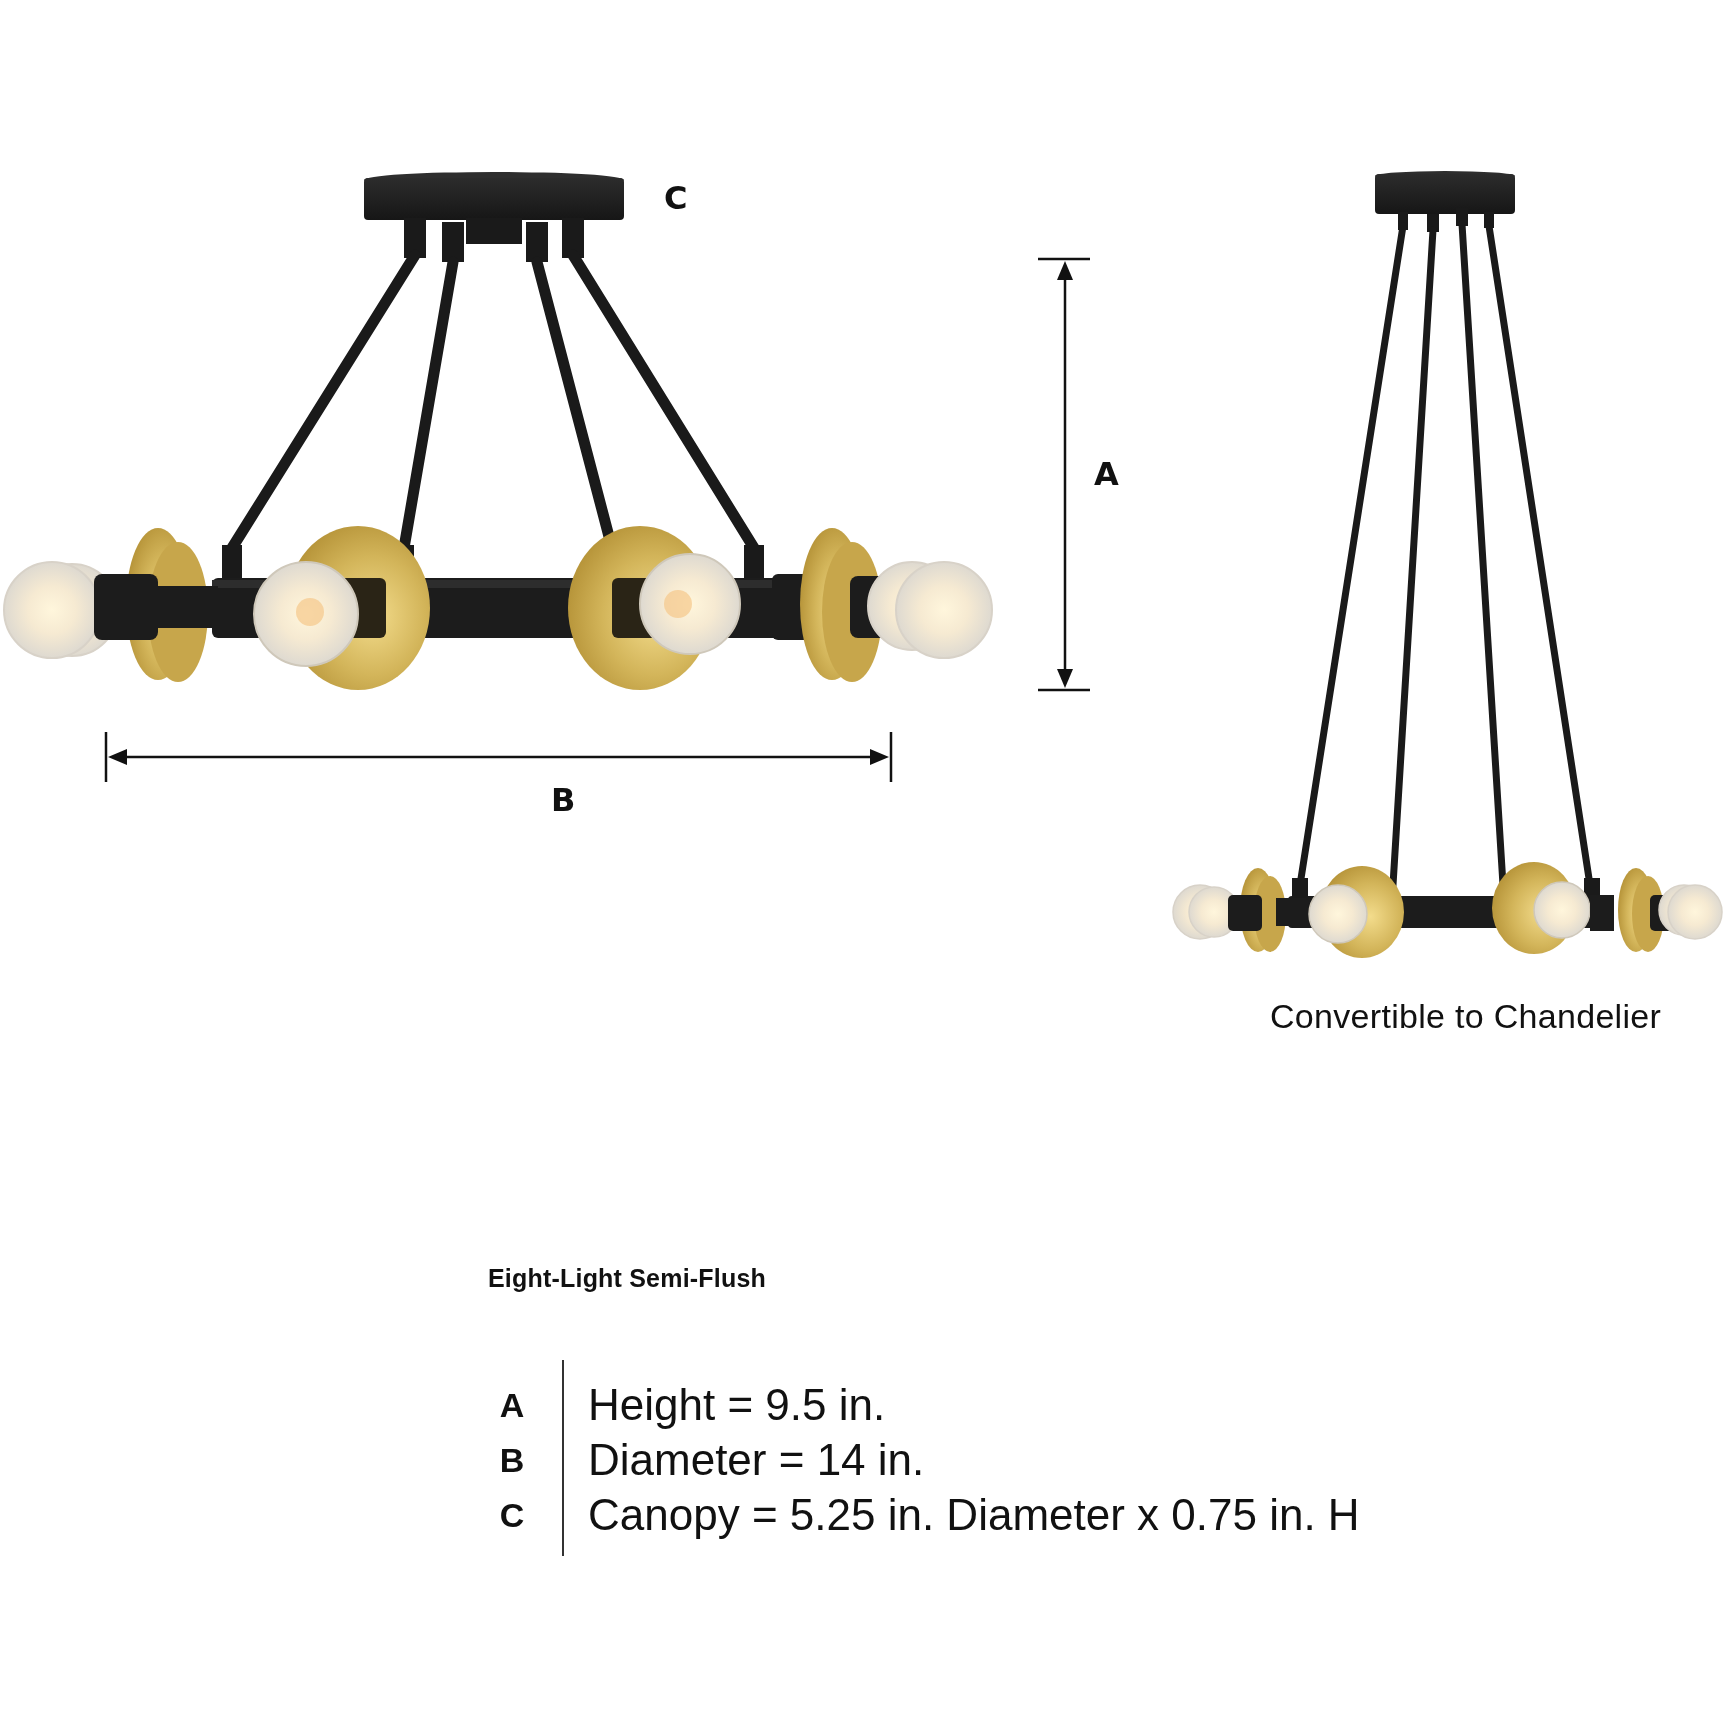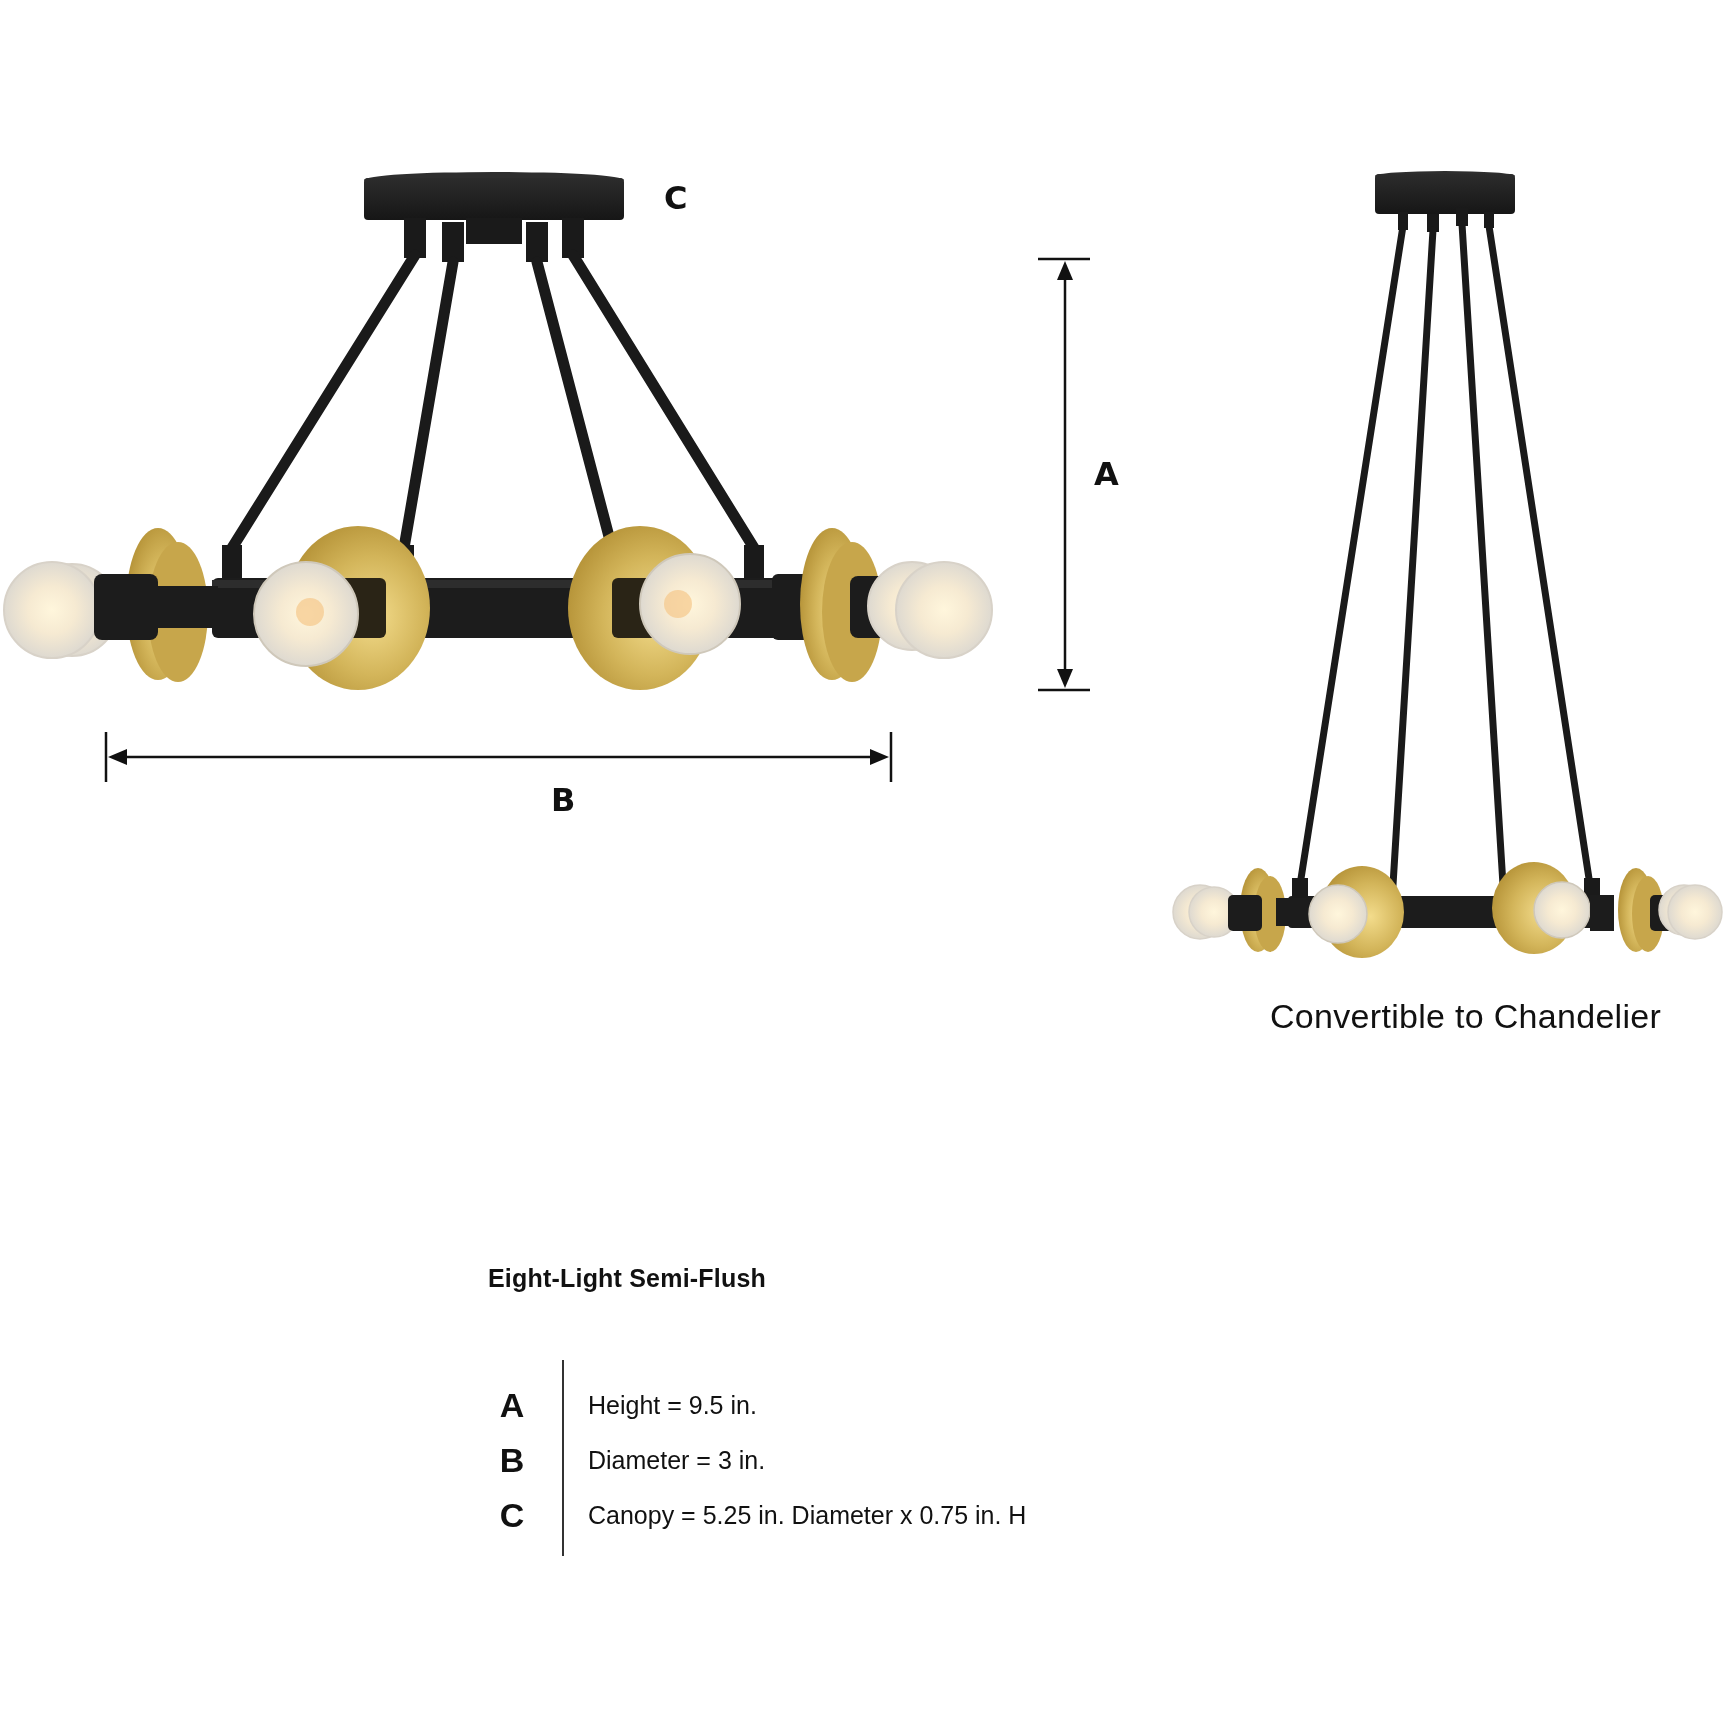--- a/index.html
+++ b/index.html
@@ -3,21 +3,21 @@
 <meta charset="utf-8">
 <style>
   html, body { margin: 0; padding: 0; background: #ffffff; }
   body { width: 1728px; height: 1728px; position: relative; overflow: hidden;
          font-family: "Liberation Sans", "DejaVu Sans", sans-serif; color: #111; }
   .abs { position: absolute; }
   .dim-label { font-family: "DejaVu Sans", sans-serif; font-weight: bold; font-size: 32px; color: #111; line-height: 1; }
   .caption { font-size: 34px; color: #111; white-space: nowrap; letter-spacing: 0.3px; margin-left: 32px; }
   .title { font-size: 25px; font-weight: bold; color: #111; white-space: nowrap; letter-spacing: 0.2px; }
   .spec-letter { font-size: 34px; font-weight: bold; color: #111; width: 40px; text-align: center; }
-  .spec-text { font-size: 25px; color: #111; white-space: nowrap; }
+  .spec-text { font-size: 44px; color: #111; white-space: nowrap; }
   .spec-row { position: absolute; left: 0; height: 50px; display: flex; align-items: center; }
   svg { position: absolute; overflow: visible; }
 </style>
 </head>
 <body>
 
 <svg width="1728" height="900" viewBox="0 0 1728 900" style="left:0;top:0;">
   <defs>
     <radialGradient id="bulbG" cx="50%" cy="50%" r="55%">
       <stop offset="0%" stop-color="#fff6dc"></stop>
@@ -166,19 +166,19 @@
 
 <div class="abs" style="left:492px;top:1360px;width:800px;height:196px;">
   <div style="position:absolute;left:70px;top:0;width:1.5px;height:196px;background:#333;"></div>
 
   <div class="spec-row" style="top:20px;">
     <div class="spec-letter">A</div>
     <div class="spec-text" style="margin-left:56px;">Height = 9.5 in.</div>
   </div>
   <div class="spec-row" style="top:75px;">
     <div class="spec-letter">B</div>
-    <div class="spec-text" style="margin-left:56px;">Diameter = 3 in.</div>
+    <div class="spec-text" style="margin-left:56px;">Diameter = 14 in.</div>
   </div>
   <div class="spec-row" style="top:130px;">
     <div class="spec-letter">C</div>
     <div class="spec-text" style="margin-left:56px;">Canopy = 5.25 in. Diameter x 0.75 in. H</div>
   </div>
 </div>
 
 </body></html>

